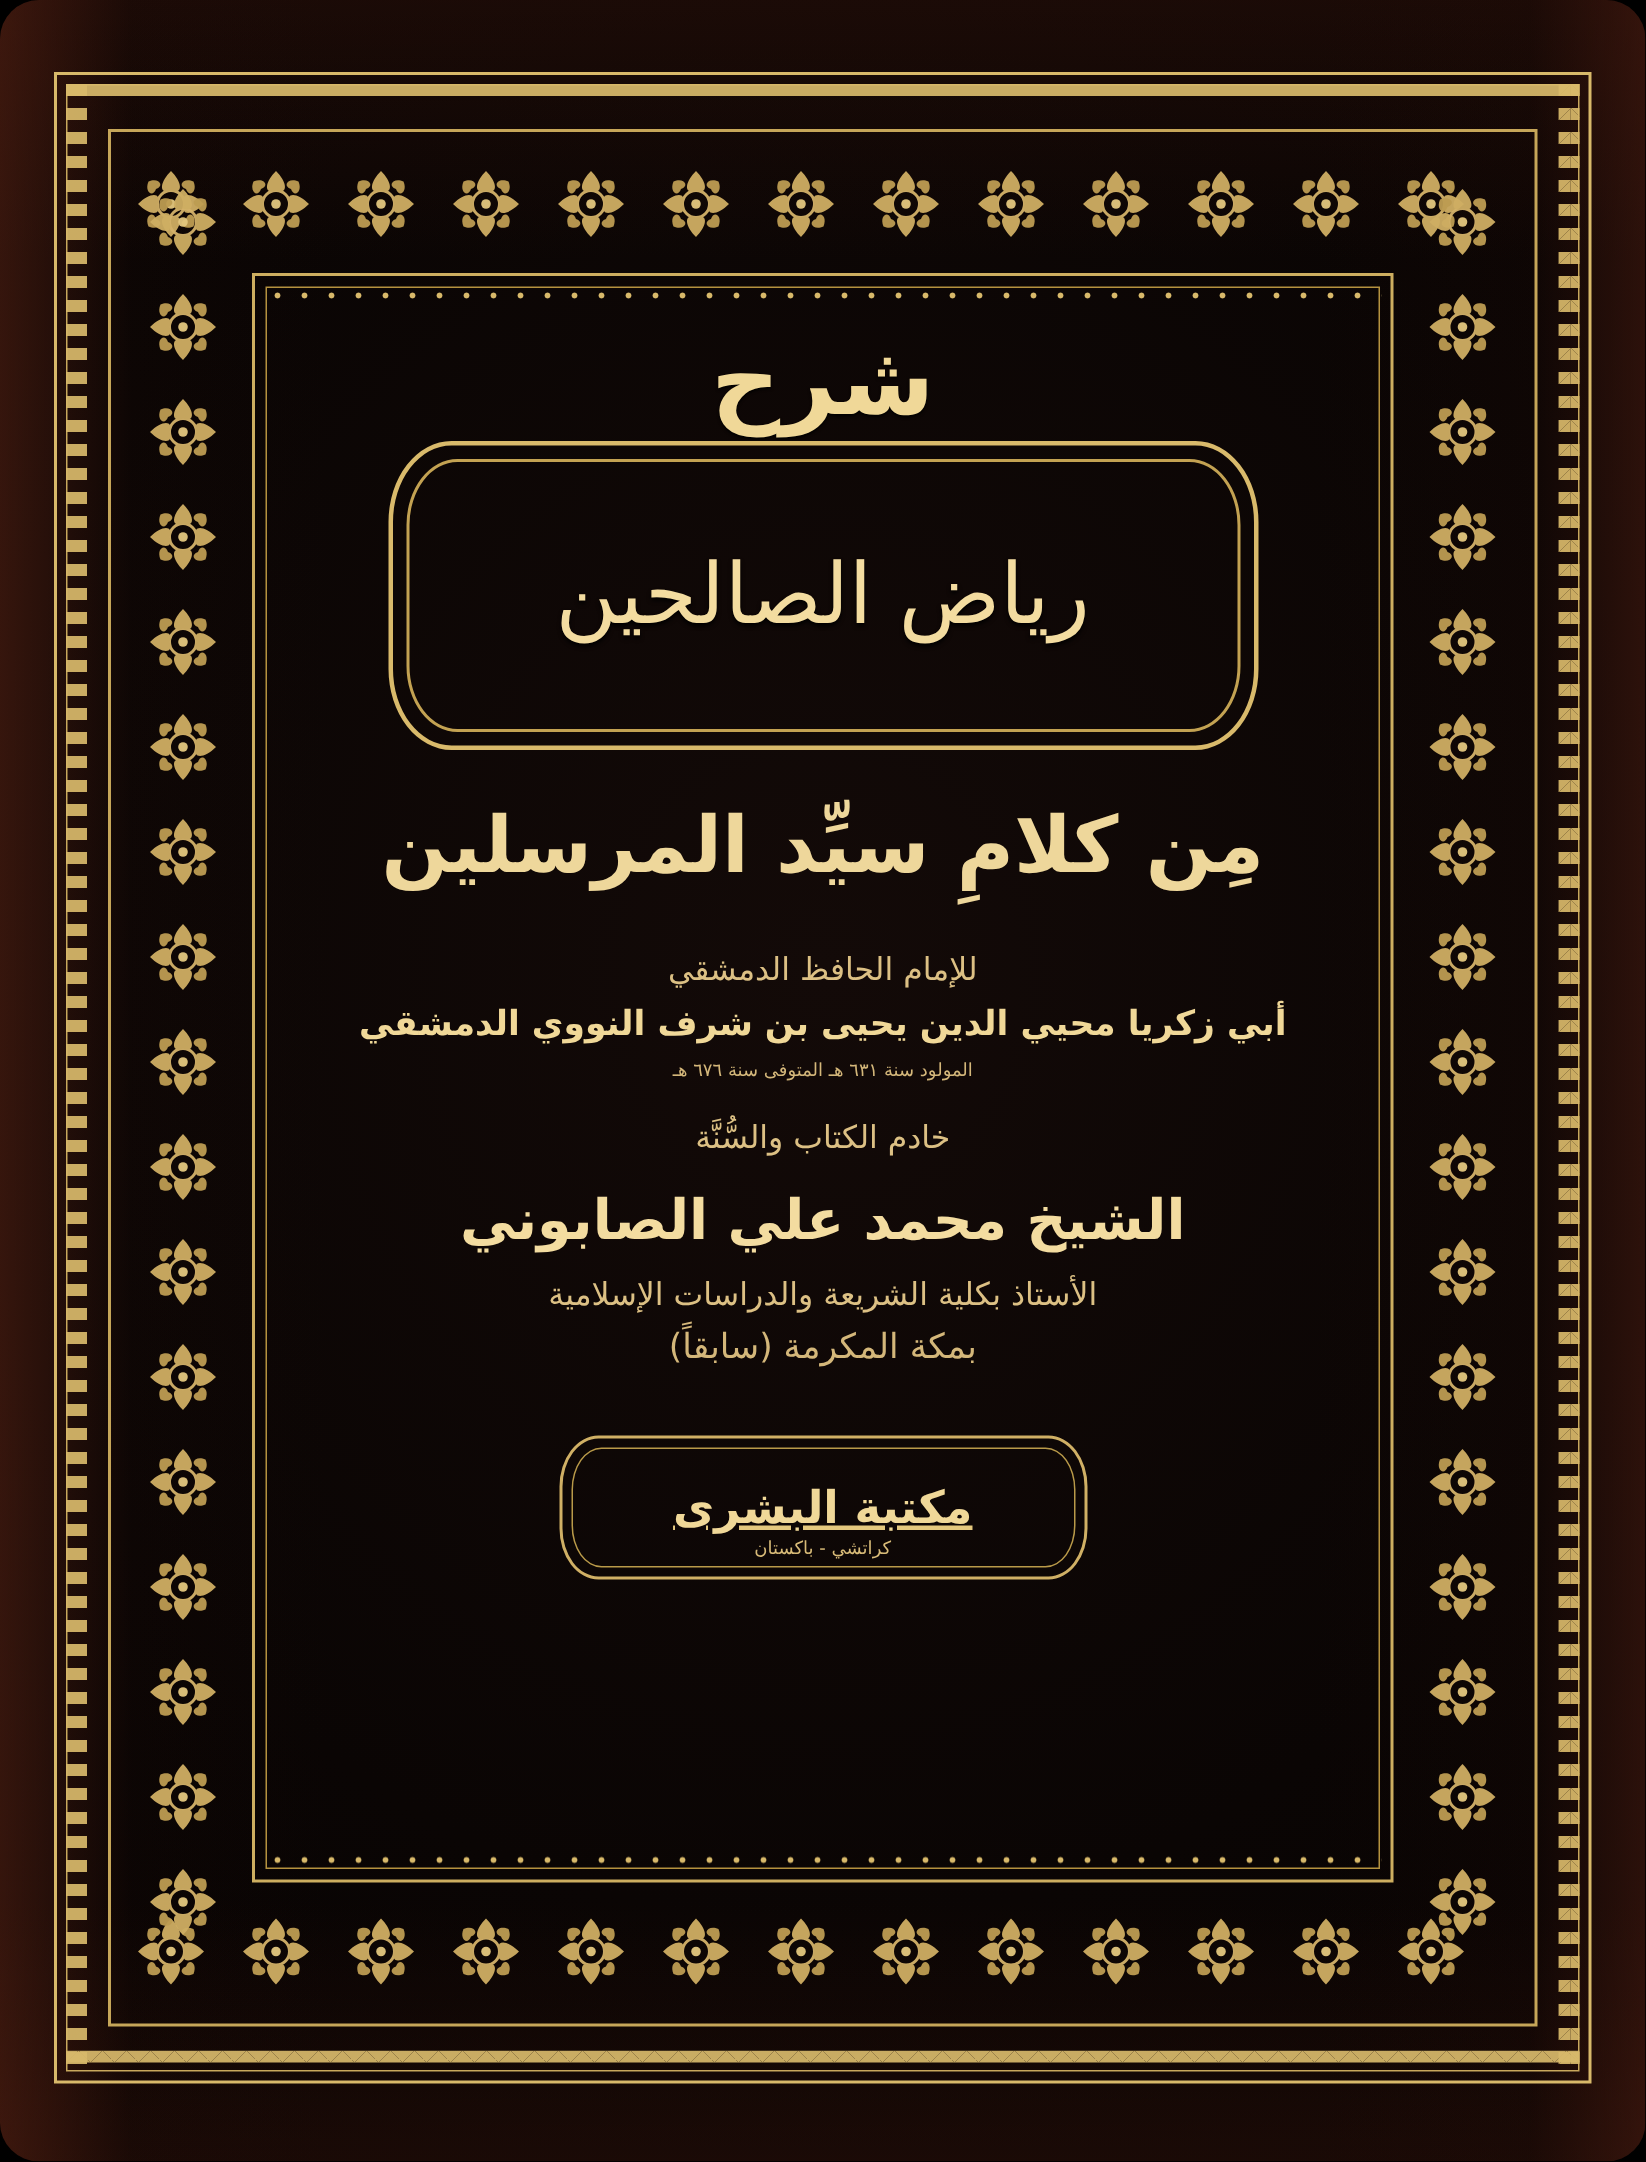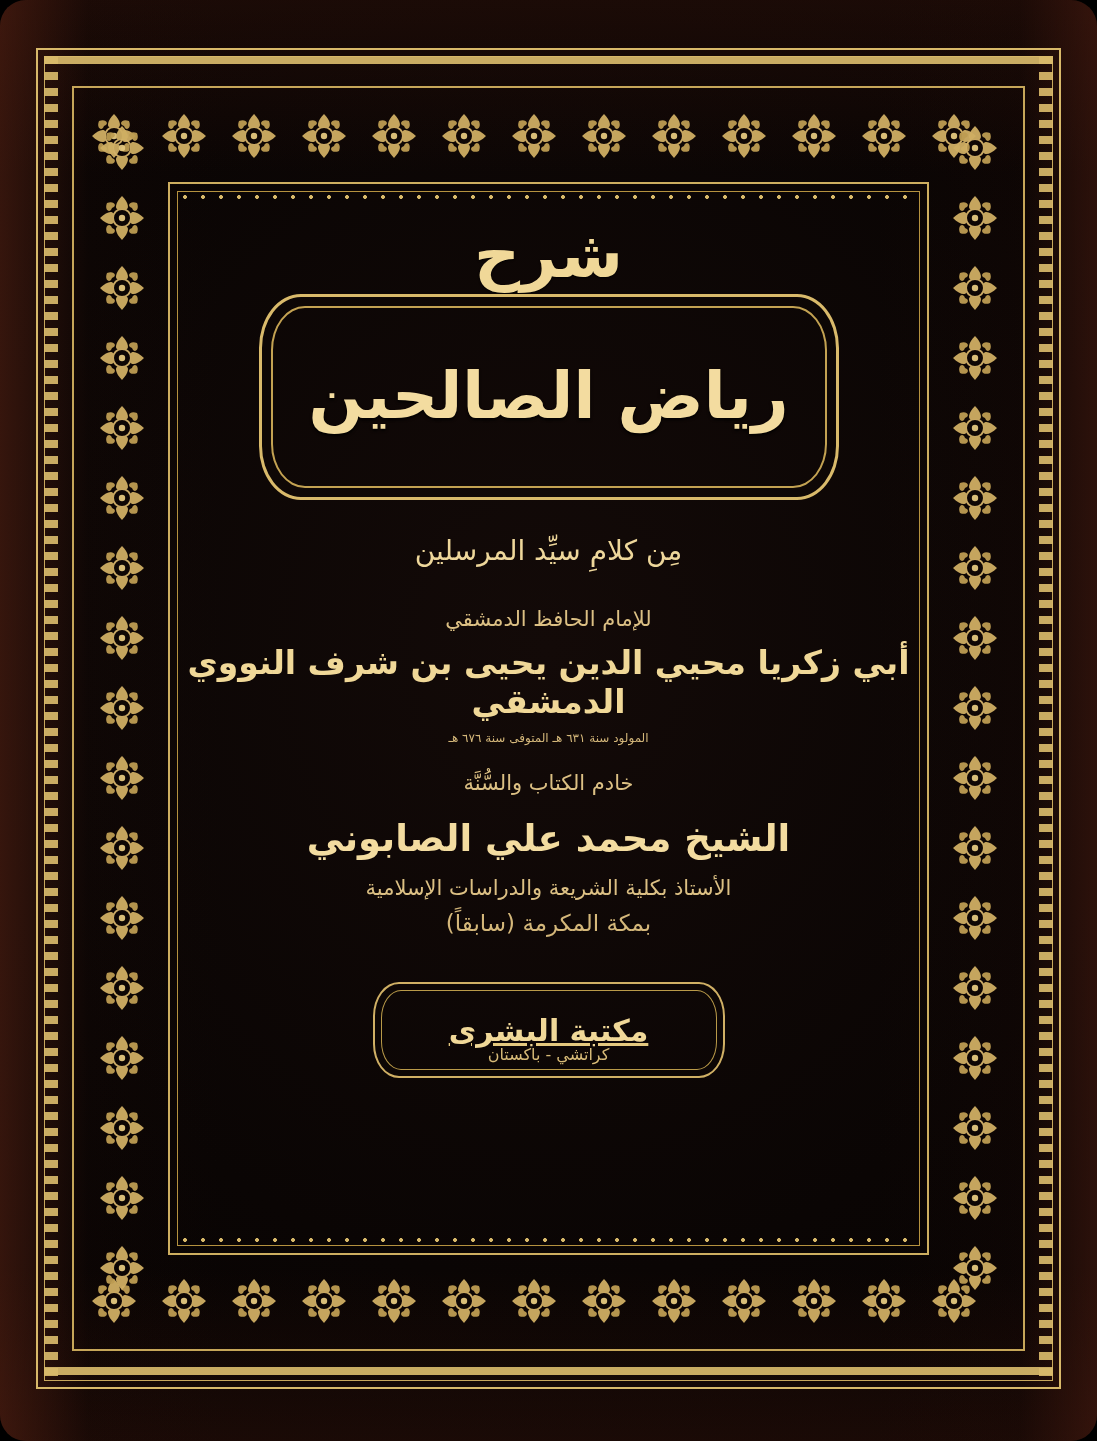--- a/index.html
+++ b/index.html
@@ -161,43 +161,43 @@
   }
   .cartouche::before {
     content: "";
     position: absolute;
     inset: 9px;
     border: 2px solid #c3a252;
     border-radius: 34px / 44px;
   }
   .cartouche-text {
     position: relative;
-    font-size: 64px;
-    font-weight: bold;
+    font-size: 56px;
+    font-weight: normal;
     color: #f3dca0;
     line-height: 1.05;
     padding: 0 14px;
     text-shadow: 0 2px 3px rgba(0,0,0,0.9);
   }
 
   .subtitle {
     margin-top: 34px;
-    font-size: 28px;
+    font-size: 52px;
     color: #eed79b;
-    font-weight: normal;
+    font-weight: bold;
   }
 
   .author-pre {
     margin-top: 40px;
     font-size: 21px;
     color: #dcc084;
   }
   .author-name {
     margin-top: 12px;
-    font-size: 33px;
+    font-size: 23px;
     font-weight: bold;
     color: #f0d898;
   }
   .author-dates {
     margin-top: 10px;
     font-size: 12px;
     color: #d4b77a;
   }
 
   .editor-line1 {
@@ -250,21 +250,21 @@
   .publisher-text {
     position: relative;
     font-size: 30px;
     font-weight: bold;
     color: #f0d898;
   }
   .publisher-sub {
     position: absolute;
     bottom: 12px;
     left: 0; right: 0;
-    font-size: 16px;
+    font-size: 12px;
     color: #d8bb78;
     margin-top: 28px;
   }
 </style>
 </head>
 <body>
 
 <div class="cover">
 
   <div class="frame-outer">

